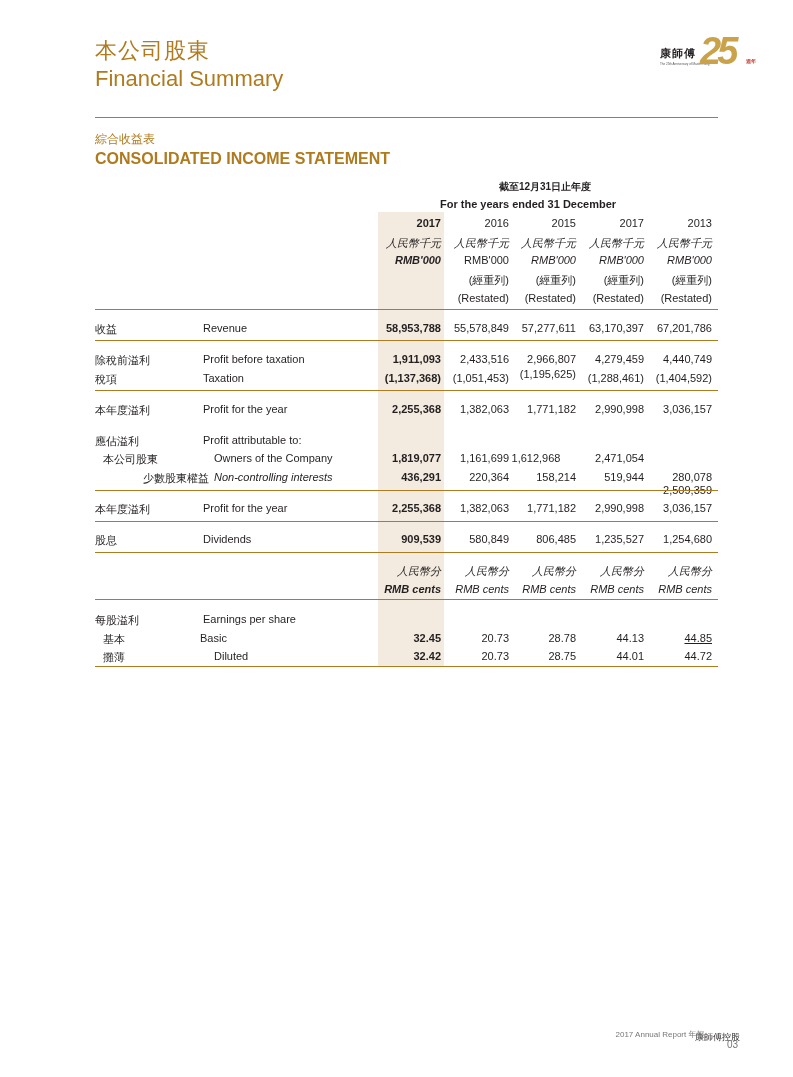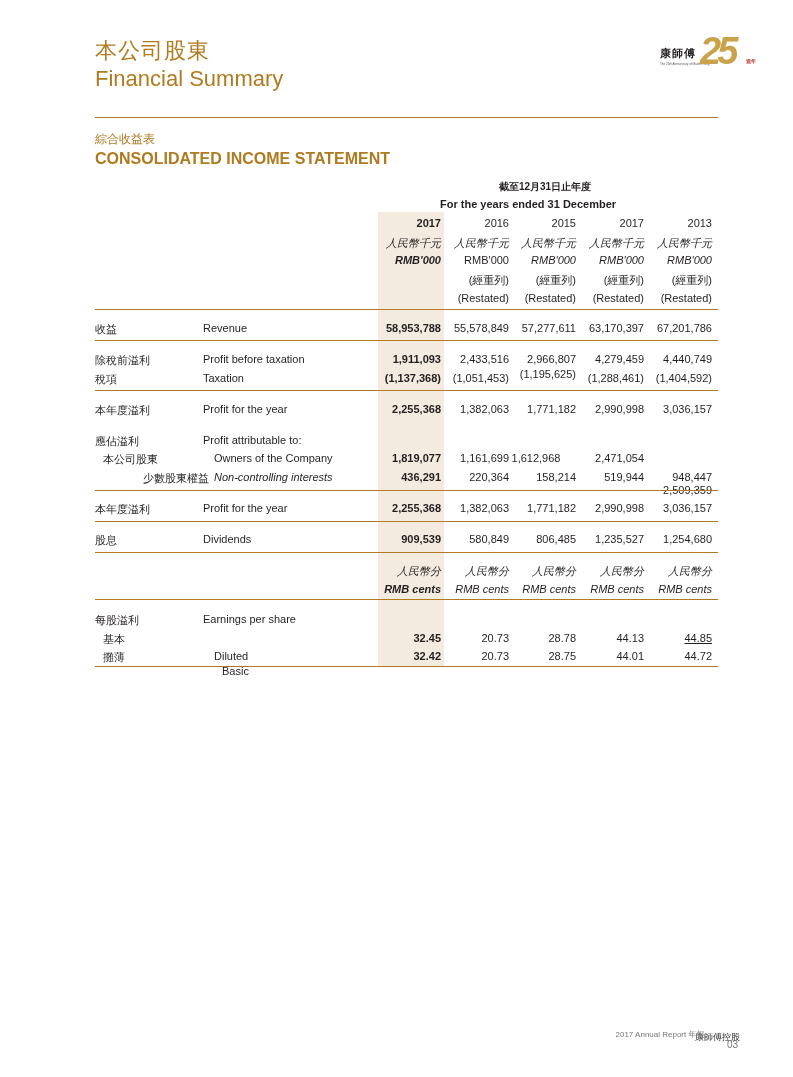--- a/index.html
+++ b/index.html
@@ -110,39 +110,39 @@
     <div class="cell r" style="left: 429px; top: 452px; width: 80px;">1,161,699</div>
     <div class="cell r" style="left: 496px; top: 452px; width: 80px; text-align: center;">1,612,968</div>
     <div class="cell r" style="left: 564px; top: 452px; width: 80px;">2,471,054</div>
     <div class="cell r" style="left: 632px; top: 452px; width: 80px; margin-top: 32px;">2,509,359</div>
     <div class="cell " style="left: 103px; top: 471px; margin-left: 40px;">少數股東權益</div>
     <div class="cell " style="left: 214px; top: 471px; font-style: italic;">Non-controlling interests</div>
     <div class="cell r b" style="left: 361px; top: 471px; width: 80px;">436,291</div>
     <div class="cell r" style="left: 429px; top: 471px; width: 80px;">220,364</div>
     <div class="cell r" style="left: 496px; top: 471px; width: 80px;">158,214</div>
     <div class="cell r" style="left: 564px; top: 471px; width: 80px;">519,944</div>
-    <div class="cell r" style="left: 632px; top: 471px; width: 80px;">948,447</div>
+    <div class="cell r" style="left: 632px; top: 471px; width: 80px;">280,078</div>
     <div class="cell " style="left: 95px; top: 502px;">本年度溢利</div>
     <div class="cell " style="left: 203px; top: 502px;">Profit for the year</div>
     <div class="cell r b" style="left: 361px; top: 502px; width: 80px;">2,255,368</div>
     <div class="cell r" style="left: 429px; top: 502px; width: 80px;">1,382,063</div>
     <div class="cell r" style="left: 496px; top: 502px; width: 80px;">1,771,182</div>
     <div class="cell r" style="left: 564px; top: 502px; width: 80px;">2,990,998</div>
     <div class="cell r" style="left: 632px; top: 502px; width: 80px;">3,036,157</div>
     <div class="cell " style="left: 95px; top: 533px;">股息</div>
     <div class="cell " style="left: 203px; top: 533px;">Dividends</div>
     <div class="cell r b" style="left: 361px; top: 533px; width: 80px;">909,539</div>
     <div class="cell r" style="left: 429px; top: 533px; width: 80px;">580,849</div>
     <div class="cell r" style="left: 496px; top: 533px; width: 80px;">806,485</div>
     <div class="cell r" style="left: 564px; top: 533px; width: 80px;">1,235,527</div>
     <div class="cell r" style="left: 632px; top: 533px; width: 80px;">1,254,680</div>
     <div class="cell " style="left: 95px; top: 613px;">每股溢利</div>
     <div class="cell " style="left: 203px; top: 613px;">Earnings per share</div>
     <div class="cell " style="left: 103px; top: 632px;">基本</div>
-    <div class="cell " style="left: 222px; top: 632px; margin-top: 33px;">Basic</div>
+    <div class="cell " style="left: 200px; top: 632px;">Basic</div>
     <div class="cell r b" style="left: 361px; top: 632px; width: 80px;">32.45</div>
     <div class="cell r" style="left: 429px; top: 632px; width: 80px;">20.73</div>
     <div class="cell r" style="left: 496px; top: 632px; width: 80px;">28.78</div>
     <div class="cell r" style="left: 564px; top: 632px; width: 80px;">44.13</div>
     <div class="cell r" style="left: 632px; top: 632px; width: 80px; text-decoration: underline;">44.85</div>
     <div class="cell " style="left: 103px; top: 650px;">攤薄</div>
     <div class="cell " style="left: 214px; top: 650px;">Diluted</div>
     <div class="cell r b" style="left: 361px; top: 650px; width: 80px;">32.42</div>
     <div class="cell r" style="left: 429px; top: 650px; width: 80px;">20.73</div>
     <div class="cell r" style="left: 496px; top: 650px; width: 80px; text-align: right;">28.75</div>

